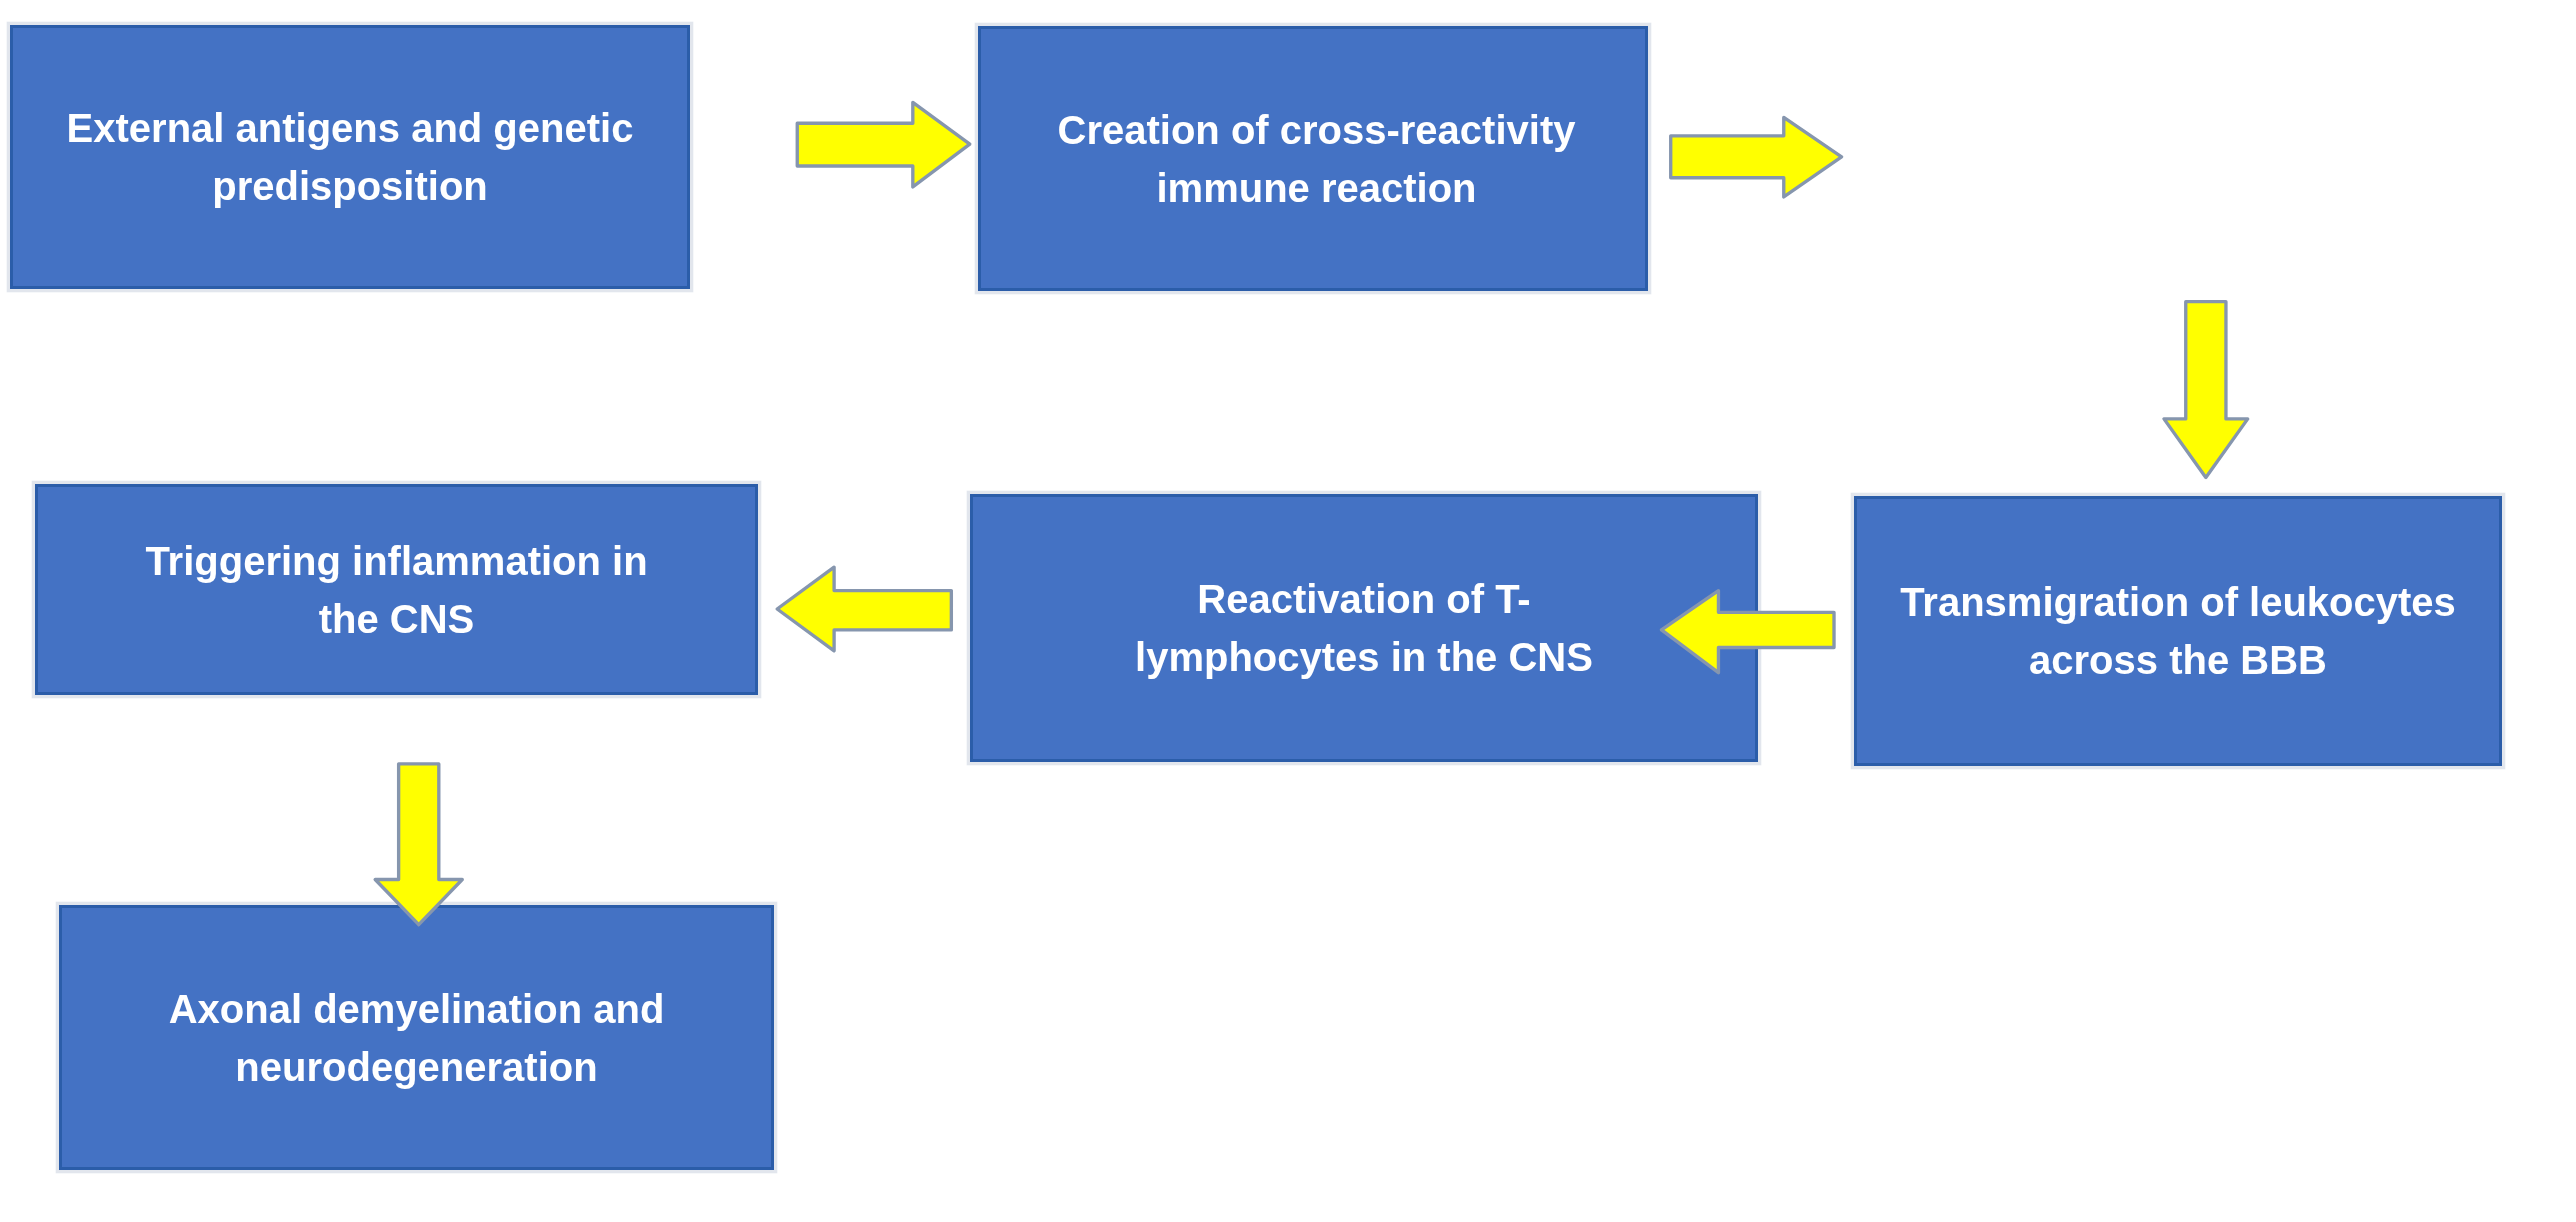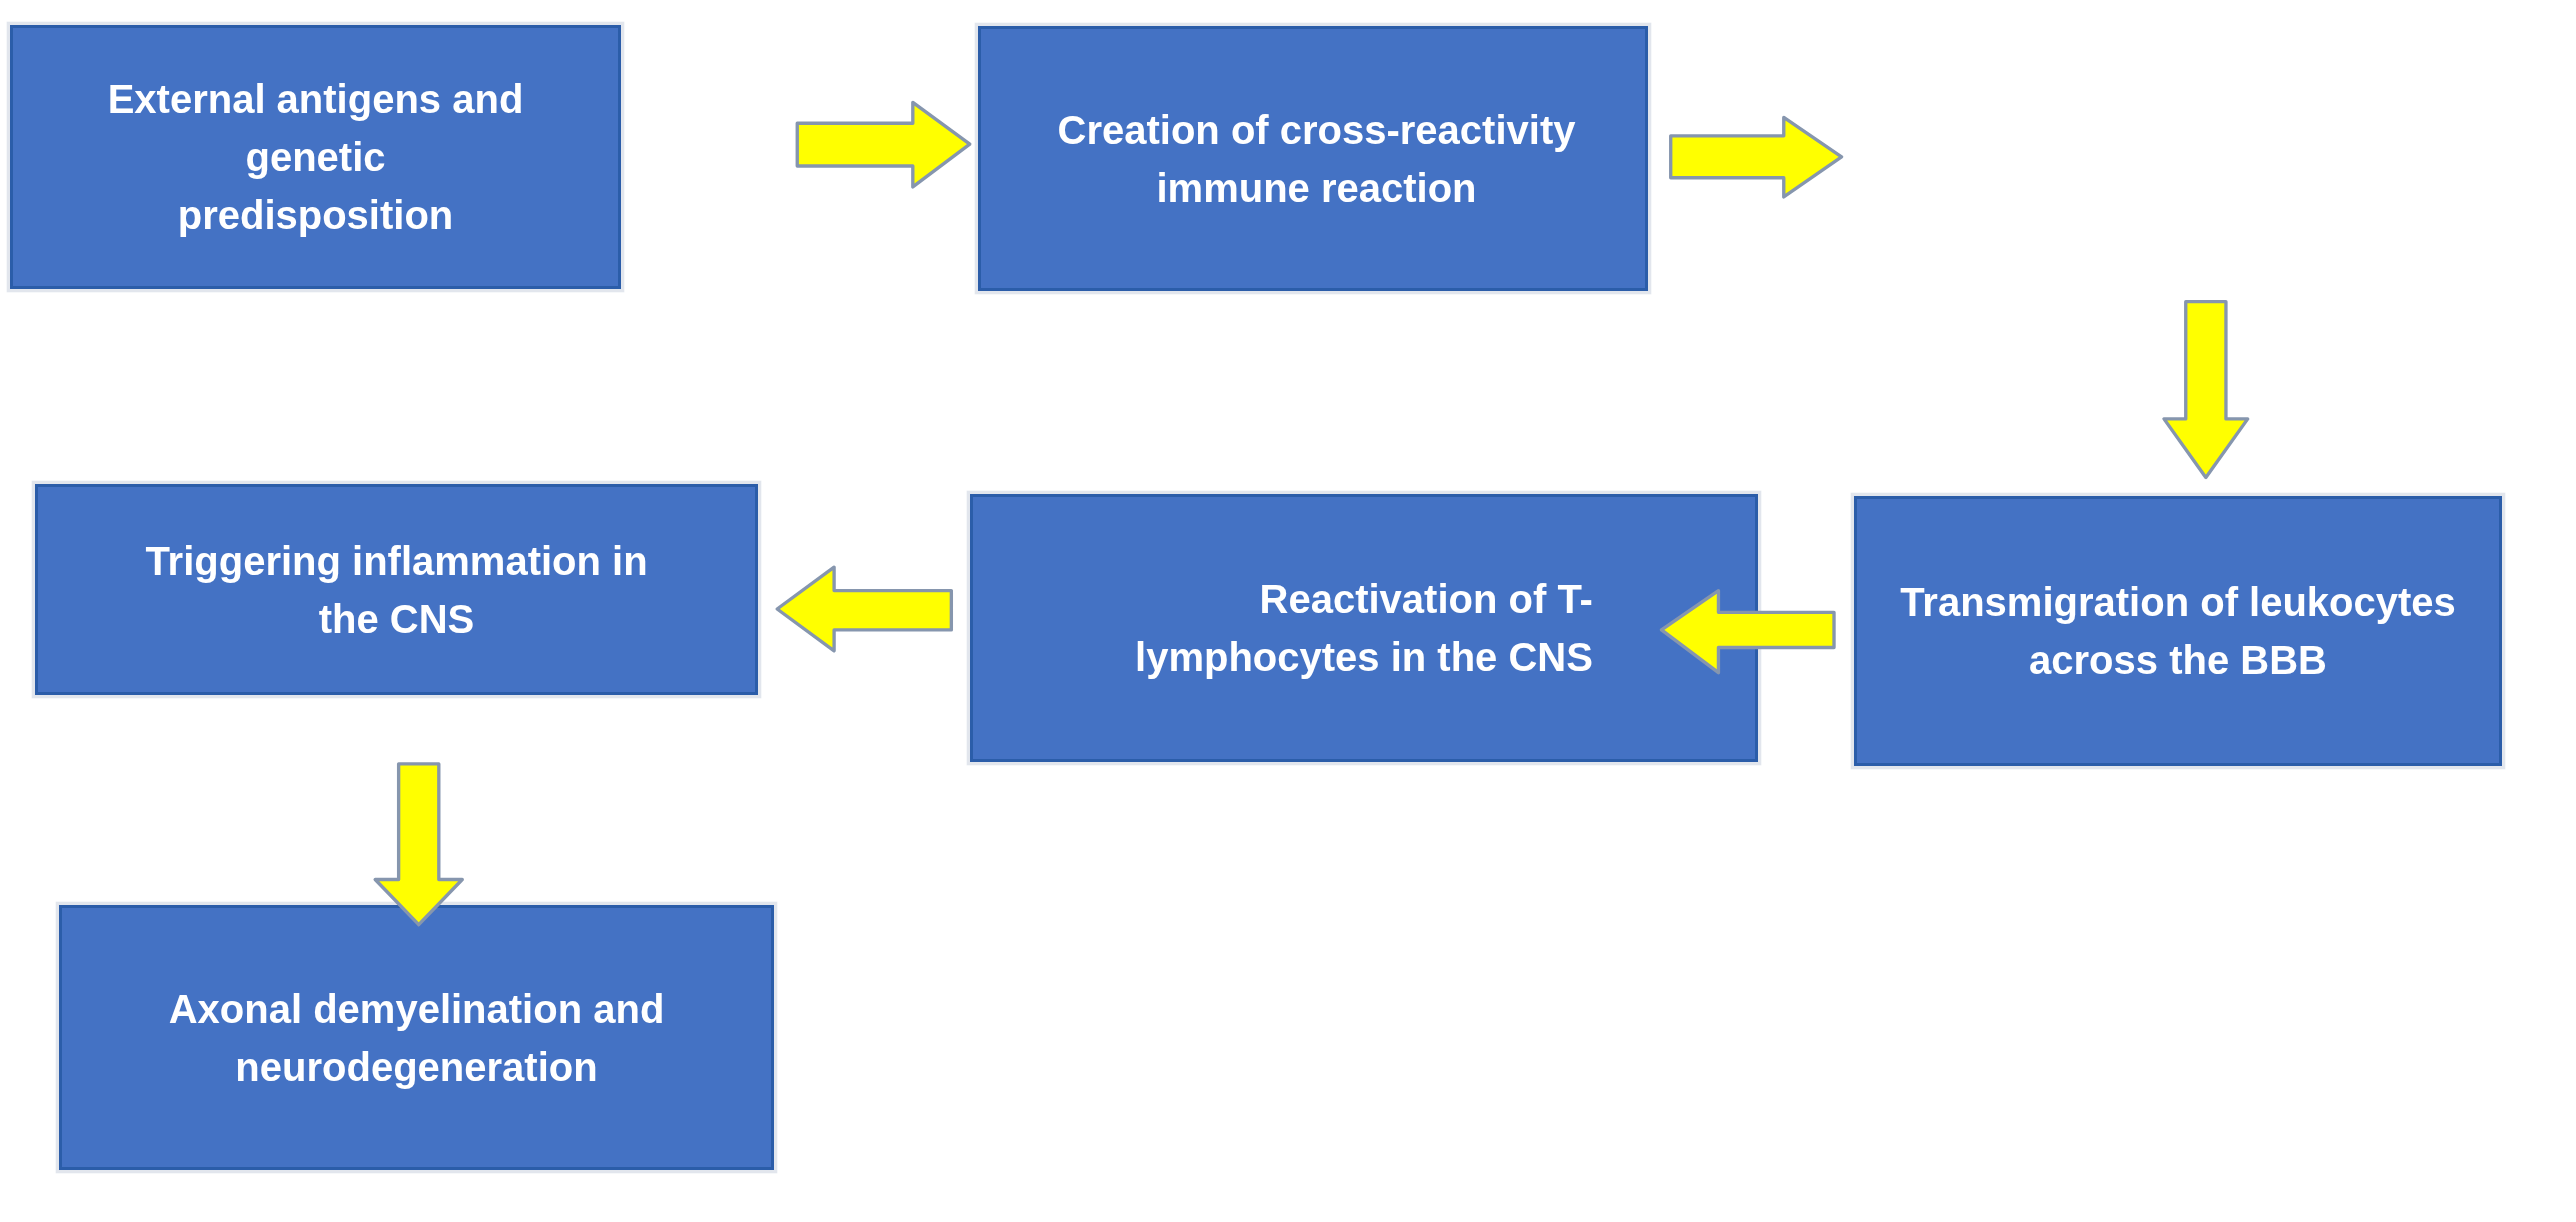--- a/index.html
+++ b/index.html
@@ -33,25 +33,25 @@
     display: flex;
     align-items: center;
     justify-content: center;
     text-align: center;
     font-size: 40px;
     font-weight: bold;
     line-height: 1.45;
     white-space: pre-line;
     padding: 8.4px 25px;
   }
-  #node-1 { left: 10px;   top: 25px;   width: 611px; height: 264px; }
+  #node-1 { left: 10px;   top: 25px;   width: 680px; height: 264px; }
   #node-2 { left: 978px; top: 26px;   width: 670px; height: 265px; padding-left: 32px; }
   #node-3 { left: 1849px; top: 25px;   width: 714px; height: 263px; }
   #node-4 { left: 1854px; top: 496px;  width: 648px; height: 270px; }
-  #node-5 { left: 970px; top: 494px;  width: 788px; height: 268px; text-align: right; }
+  #node-5 { left: 970px; top: 494px;  width: 788px; height: 268px; }
   #node-6 { left: 35px;   top: 484px;  width: 723px; height: 211px; }
   #node-7 { left: 59px;   top: 905px; width: 715px; height: 265px; }
   svg.arrows {
     position: absolute;
     left: 0; top: 0;
     width: 2576px;
     height: 1223px;
     pointer-events: none;
   }
   svg.arrows polygon {

